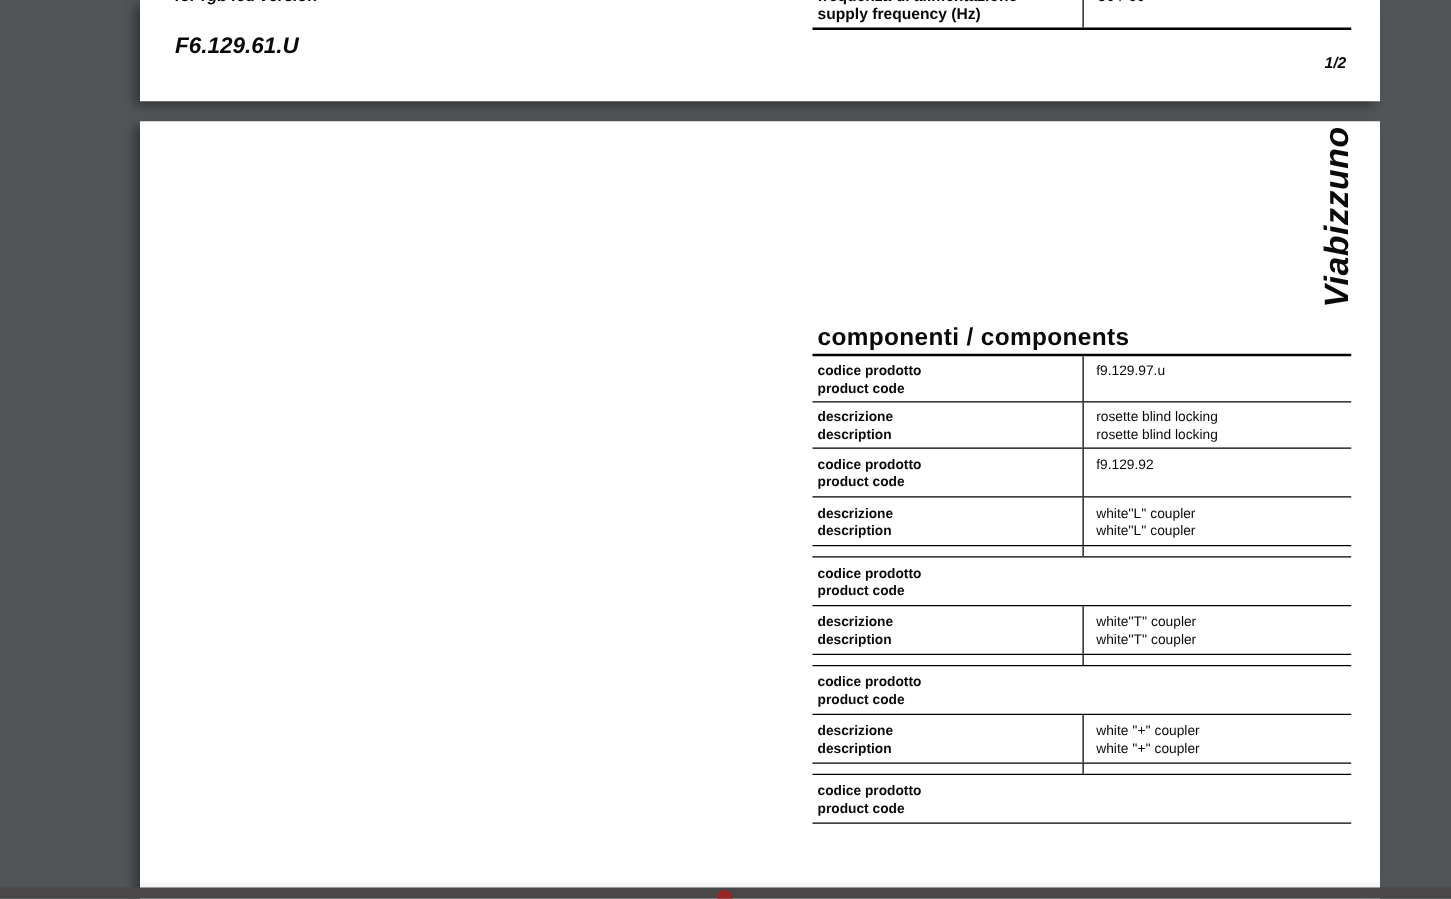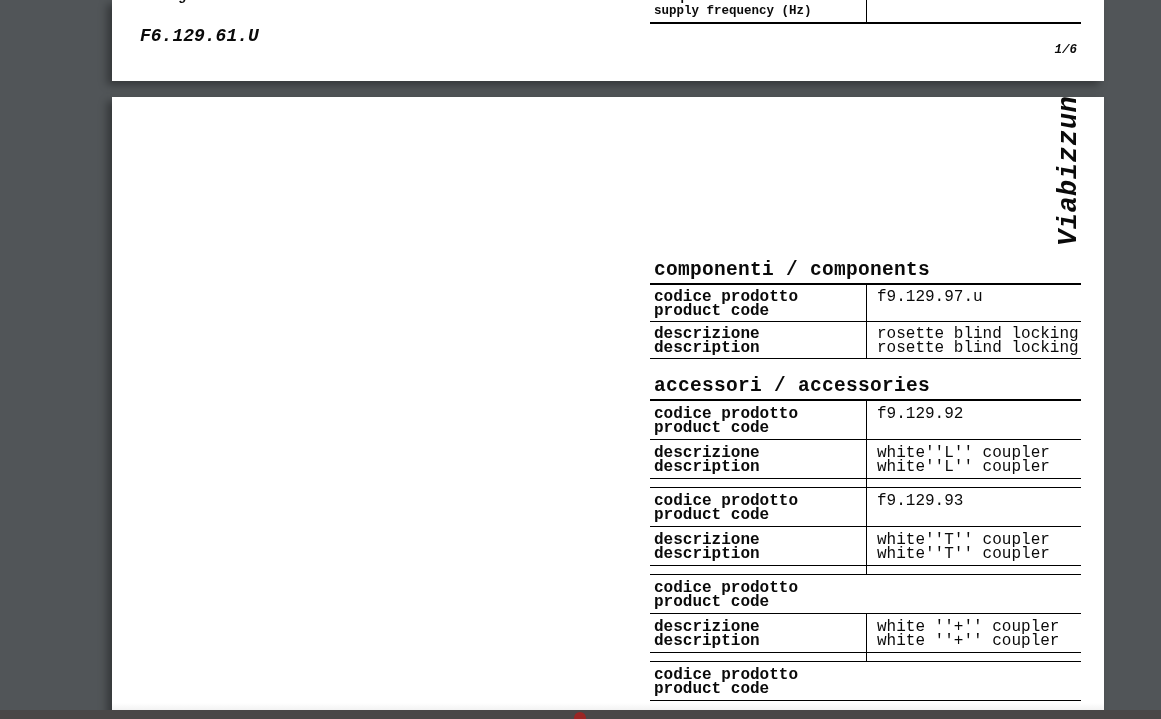--- a/index.html
+++ b/index.html
@@ -9,21 +9,20 @@
     font-family:"Liberation Sans", sans-serif;
     color:#0a0a0a;
     position:relative;
   }
   .page {
     position:absolute;
     left:112px;
     width:992px;
     background:#ffffff;
     box-shadow:-5px 4px 8px rgba(0,0,0,0.35);
-    font-family:Liberation Mono, monospace;
   }
   .page1 { top:0; height:81px; overflow:hidden; }
   .page2 { top:97px; height:622px; overflow:hidden; }
 
   
   .clipped-note {
     position:absolute; left:28px; top:-10px;
     font-size:13px; font-weight:bold; font-style:italic;
     line-height:14px; white-space:nowrap;
   }
@@ -46,21 +45,21 @@
     font-size:27px; font-weight:bold; font-style:italic;
     letter-spacing:0.5px; white-space:nowrap;
   }
   .content { position:absolute; left:538px; top:164px; width:431px; }
   .content h2 {
     font-size:19.5px; font-weight:bold; letter-spacing:0.3px;
     line-height:19px; padding:0 0 3px 4px;
     border-bottom:2.5px solid #000;
   }
   .h2-acc { margin-top:18px; }
-  .trow { display:flex; border-bottom:1.5px solid #000; font-size:16px; line-height:14px; }
+  .trow { display:flex; border-bottom:1.5px solid #000; font-size:11px; line-height:14px; }
   .lcell { width:216px; padding:6px 0 4px 4px; font-weight:bold; }
   .vcell { flex:1; border-left:1px solid #000; padding:6px 0 4px 10px; }
   .c-row .lcell { padding:5px 0 3px 4px; }
   .c-row .vcell { padding:5px 0 3px 10px; }
   .spacer { display:flex; height:9px; border-bottom:1.5px solid #000; }
   .spacer .lcell, .spacer .vcell { padding:0; }
   .page-fade {
     position:absolute; left:0; right:0; bottom:0; height:16px;
     background:linear-gradient(#ffffff, #e2e2e2);
   }
@@ -86,21 +85,21 @@
     <div class="p1-label">
       <div>frequenza di alimentazione</div>
       <div>supply frequency (Hz)</div>
     </div>
     <div class="p1-value">
       <div>50 / 60</div>
     </div>
   </div>
 
   <div class="p1-code">F6.129.61.U</div>
-  <div class="p1-pageno">1/6</div>
+  <div class="p1-pageno">1/2</div>
 </div>
 
 <div class="page page2">
 
   <div class="logo-wrap">
     <div class="logo">Viabizzuno</div>
   </div>
 
   <div class="content">
 
@@ -121,21 +120,20 @@
       <div class="lcell">
         <div>descrizione</div>
         <div>description</div>
       </div>
       <div class="vcell">
         <div>rosette blind locking</div>
         <div>rosette blind locking</div>
       </div>
     </div>
 
-    <h2 class="h2-acc">accessori / accessories</h2>
 
     <div class="trow">
       <div class="lcell">
         <div>codice prodotto</div>
         <div>product code</div>
       </div>
       <div class="vcell">
         <div>f9.129.92</div>
       </div>
     </div>
@@ -152,23 +150,20 @@
     <div class="spacer">
       <div class="lcell"></div>
         <div class="vcell"></div>
     </div>
 
     <div class="trow">
       <div class="lcell">
         <div>codice prodotto</div>
         <div>product code</div>
       </div>
-      <div class="vcell">
-        <div>f9.129.93</div>
-      </div>
     </div>
     <div class="trow">
       <div class="lcell">
         <div>descrizione</div>
         <div>description</div>
       </div>
       <div class="vcell">
         <div>white''T'' coupler</div>
         <div>white''T'' coupler</div>
       </div>

